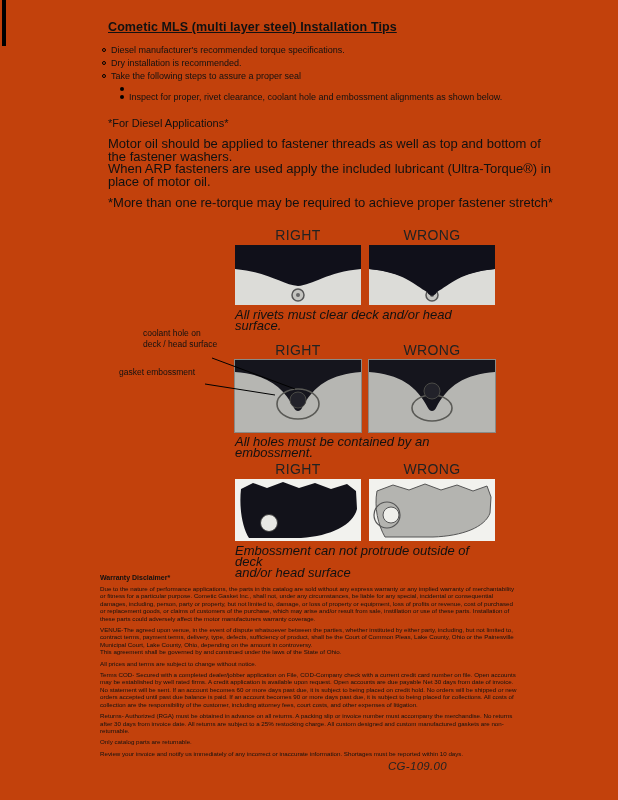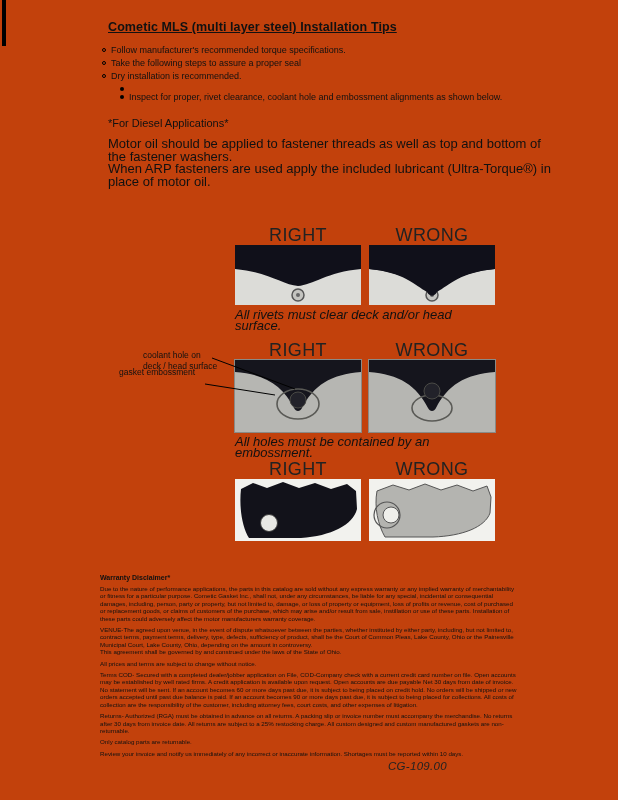--- a/index.html
+++ b/index.html
@@ -25,26 +25,26 @@
 
   .section-heading { font-size:11px; font-weight:normal; margin:13px 0 9px 8px; }
   p.body { font-size:13px; line-height:12.5px; margin:0 0 9px 8px; white-space:pre-line; }
   p.note { margin-top:2px; }
 
   .diagrams { position:absolute; left:235px; top:228px; width:262px; }
   .drow { display:flex; gap:8px; }
   .drow2 { margin-top:12px; }
   .drow3 { margin-top:4px; }
   .dcol { width:126px; }
-  .dlabel { font-size:18px; color:#222; text-align:center; letter-spacing:.4px; margin-bottom:2px; line-height:15px; }
+  .dlabel { font-size:14px; color:#222; text-align:center; letter-spacing:.4px; margin-bottom:2px; line-height:15px; }
   .dimg { display:block; width:126px; }
   .dimg.bordered { outline:1px solid #8a8a86; }
   .dcaption { font-size:13px; line-height:11px; margin-top:4px; white-space:pre-line;font-style:italic; }
   .ann { position:absolute; font-size:8.5px; line-height:10.5px; white-space:pre-line; color:#111; }
-  .ann1 { left:-92px; top:122px; width:98px; }
+  .ann1 { left:-92px; top:100px; width:98px; }
   .ann2 { left:-116px; top:139px; }
   .ann-lines { position:absolute; left:-120px; top:108px; width:210px; height:95px; pointer-events:none; }
 
   .disclaimer { position:absolute; left:100px; top:574px; width:420px; }
   .disclaimer h2 { font-size:7px; font-weight:bold; margin-bottom:4px; }
   .disclaimer p { font-size:6.2px; line-height:7.4px; margin-bottom:4px; white-space:pre-line; }
 
   .doc-number { position:absolute; left:388px; top:760px; font-size:11.5px; letter-spacing:.3px; color:#222;font-style:italic; }
 </style>
 </head>
@@ -53,42 +53,43 @@
 <div id="page">
 
   <div class="edge-mark"></div>
 
   <div class="main">
     <h1>Cometic MLS (multi layer steel) Installation Tips</h1>
 
     <ul class="tips">
       <li class="tip">
         <span class="b-circle"></span>
-        <span>Follow manufacturer's recommended torque specifications.</span>
+        <span>Diesel manufacturer's recommended torque specifications.</span>
+      </li>
+      <li class="tip">
+        <span class="b-circle"></span>
+        <span>Dry installation is recommended.</span>
       </li>
       <li class="tip">
         <span class="b-circle"></span>
         <span>Take the following steps to assure a proper seal</span>
-      </li>
-      <li class="tip">
-        <span class="b-circle"></span>
-        <span>Dry installation is recommended.</span>
       </li>
       <li class="tip sub">
         <span class="b-dot"></span>
       </li>
       <li class="tip sub">
         <span class="b-dot"></span>
         <span>Inspect for proper, rivet clearance, coolant hole and embossment alignments as shown below.</span>
       </li>
     </ul>
 
     <div class="section-heading">*For Diesel Applications*</div>
     <p class="body">Motor oil should be applied to fastener threads as well as top and bottom of the fastener washers.
 When ARP fasteners are used apply the included lubricant (Ultra-Torque®) in place of motor oil.</p>
+    <p class="body note">*More than one re-torque may be required to achieve proper fastener stretch*</p>
   </div>
 
   <div class="diagrams">
 
     <svg class="ann-lines" viewBox="0 0 210 95">
       <line x1="97" y1="22" x2="180" y2="53" stroke="#000" stroke-width="1"></line>
       <line x1="90" y1="48" x2="160" y2="59" stroke="#000" stroke-width="1"></line>
     </svg>
     <div class="ann ann1">coolant hole on
 deck / head surface</div>
@@ -152,20 +153,22 @@
       <div class="dcol">
         <div class="dlabel">WRONG</div>
         <svg class="dimg" viewBox="0 0 126 62">
           <rect width="126" height="62" fill="#f2f2ee"></rect>
           <path d="M8,12 L24,6 L40,11 L56,5 L72,11 L88,6 L104,12 L118,7 L122,18 L121,34 C116,48 94,57 64,58 L16,58 C9,46 5,28 8,12 Z" fill="#b4b4b0" stroke="#555" stroke-width="1"></path>
           <circle cx="22" cy="36" r="8" fill="#efefeb" stroke="#555" stroke-width="1"></circle>
           <circle cx="18" cy="36" r="13" fill="none" stroke="#555" stroke-width="1.2"></circle>
         </svg>
       </div>
     </div>
+    <div class="dcaption">Embossment can not protrude outside of deck
+and/or head surface</div>
   </div>
 
   <div class="disclaimer">
     <h2>Warranty Disclaimer*</h2>
     <p>Due to the nature of performance applications, the parts in this catalog are sold without any express warranty or any implied warranty of merchantability or fitness for a particular purpose.  Cometic Gasket Inc., shall not, under any circumstances, be liable for any special, incidental or consequential damages, including, person, party or property, but not limited to, damage, or loss of property or equipment, loss of profits or revenue, cost of purchased or replacement goods, or claims of customers of the purchase, which may arise and/or result from sale, instillation or use of these parts.  Installation of these parts could adversely affect the motor manufacturers warranty coverage.</p>
     <p>VENUE-The agreed upon venue, in the event of dispute whatsoever between the parties, whether instituted by either party, including, but not limited to, contract terms, payment terms, delivery, type, defects, sufficiency of product, shall be the Court of Common Pleas, Lake County, Ohio or the Painesville Municipal Court, Lake County, Ohio, depending on the amount in controversy.
 This agreement shall be governed by and construed under the laws of the State of Ohio.</p>
     <p>All prices and terms are subject to change without notice.</p>
     <p>Terms COD- Secured with a completed dealer/jobber application on File, COD-Company check with a current credit card number on file.  Open accounts may be established by well rated firms.  A credit application is available upon request.  Open accounts are due payable Net 30 days from date of invoice.  No statement will be sent.  If an account becomes 60 or more days past due, it is subject to being placed on credit hold.  No orders will be shipped or new orders accepted until past due balance is paid.  If an account becomes 90 or more days past due, it is subject to being placed for collections.  All costs of collection are the responsibility of the customer, including attorney fees, court costs, and other expenses of litigation.</p>
     <p>Returns- Authorized (RGA) must be obtained in advance on all returns.  A packing slip or invoice number must accompany the merchandise.  No returns after 30 days from invoice date.  All returns are subject to a 25% restocking charge.  All custom designed and custom manufactured gaskets are non-returnable.</p>

